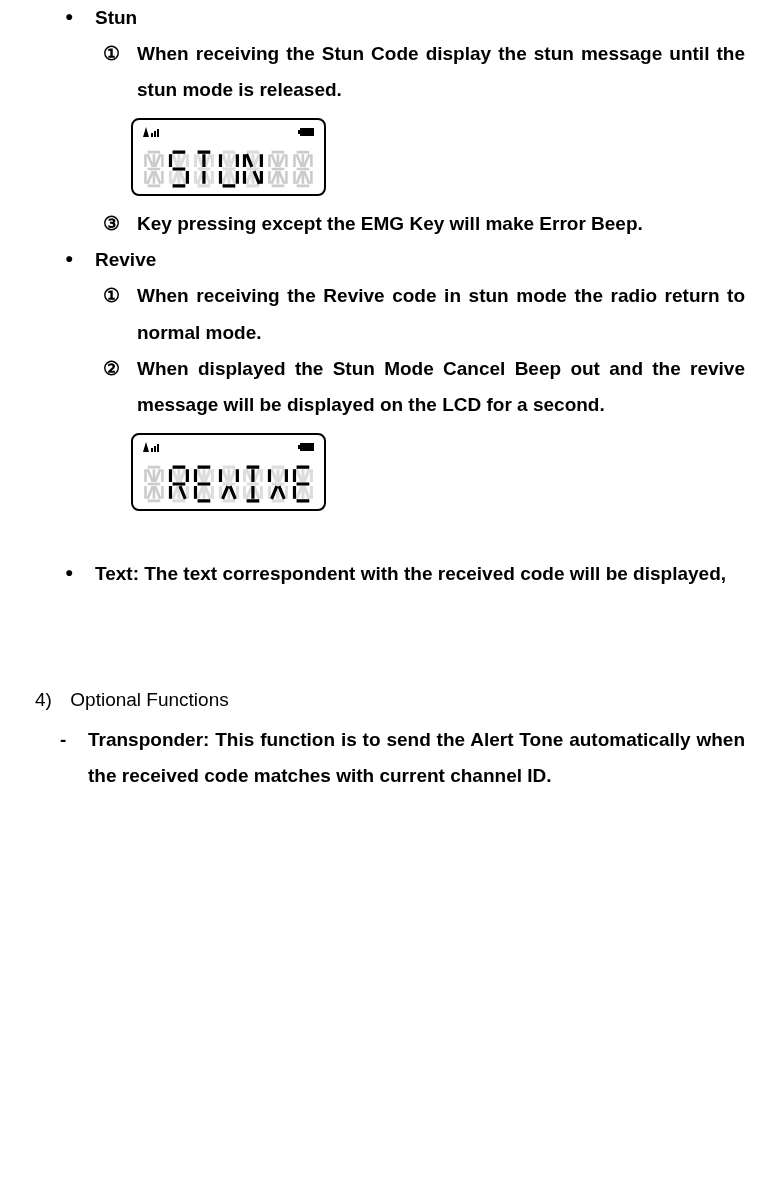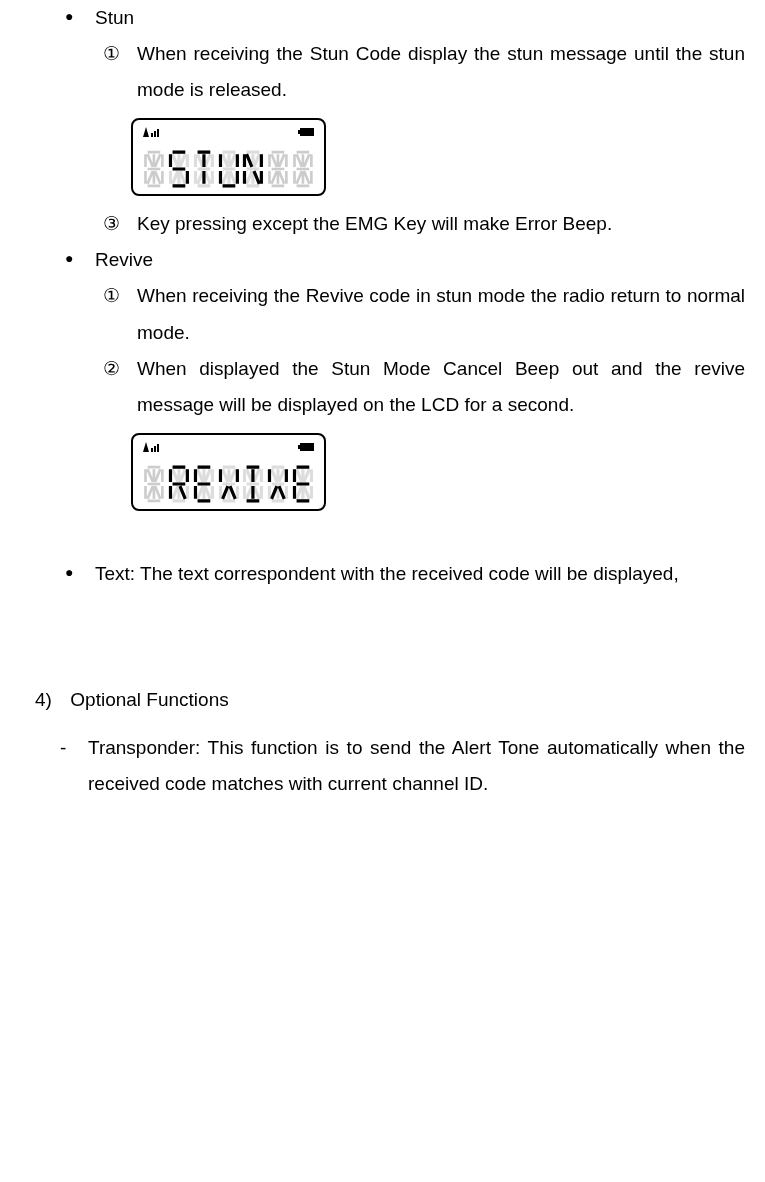--- a/index.html
+++ b/index.html
@@ -12,20 +12,21 @@
       font-size: 19px;
       line-height: 1.9;
       color: #000;
       background: #fff;
       padding: 0 20px 40px 20px;
       width: 765px;
     }
     .bullet-list {
       list-style: none;
       padding-left: 75px;
+      font-weight: bold;
     }
     .bullet-item {
       position: relative;
       margin-bottom: 0;
     }
     .bullet-item::before {
       content: "●";
       position: absolute;
       left: -30px;
       font-size: 14px;
@@ -143,21 +144,22 @@
       list-style: none;
       padding-left: 68px;
     }
     .dash-item {
       position: relative;
       text-align: justify;
       margin-top: 0;
       margin-bottom: 35px;
     }
     .dash-item:first-child {
-      margin-top: 12px;
+      margin-top: 4px;
+      font-weight: bold;
     }
     .dash-item::before {
       content: "-";
       position: absolute;
       left: -28px;
     }
     .spacer {
       height: 35px;
     }
   </style>

